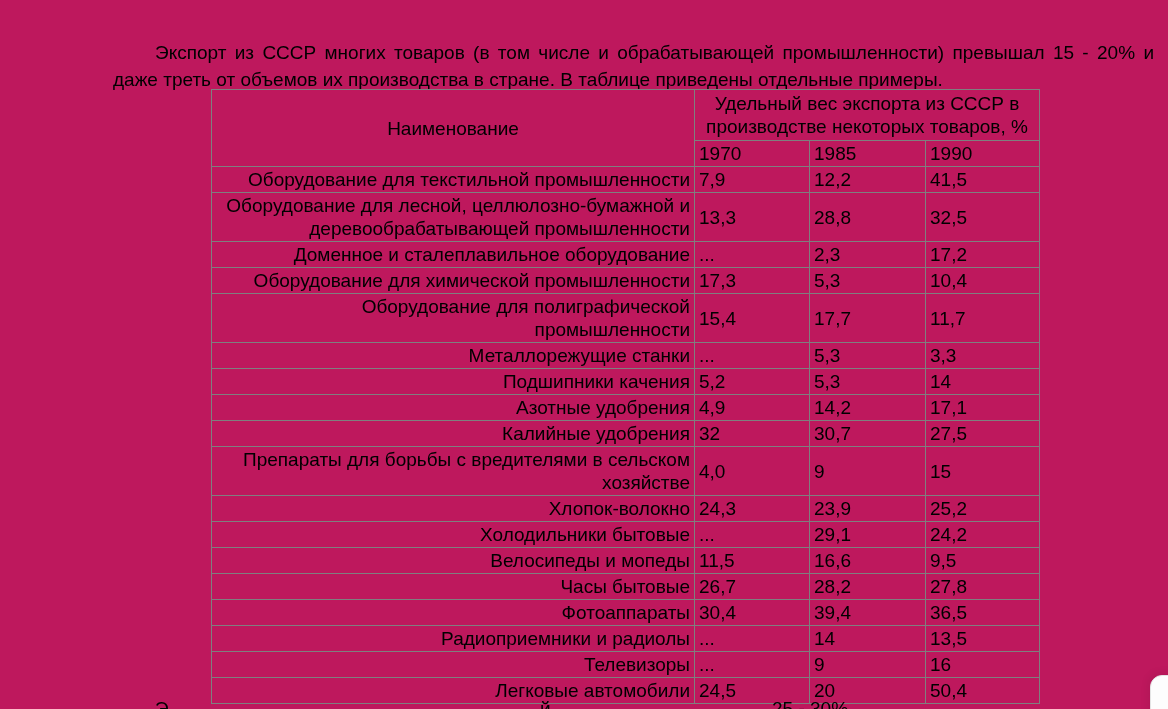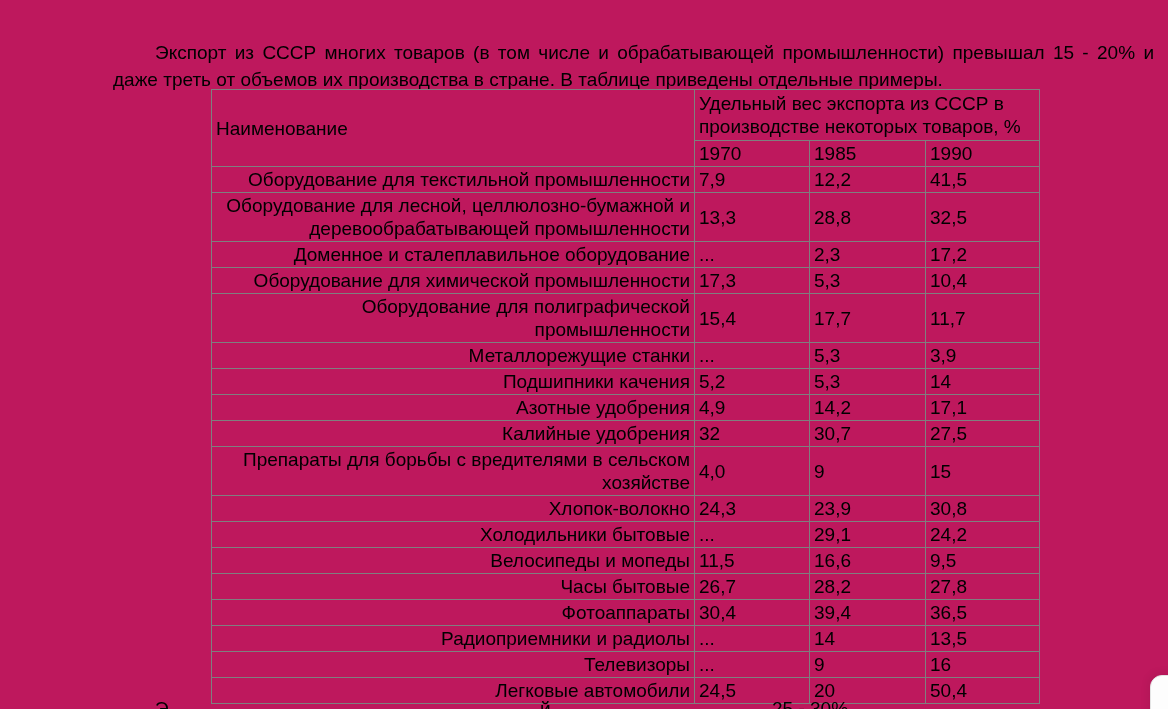--- a/index.html
+++ b/index.html
@@ -31,24 +31,25 @@
     table-layout:fixed;
     font-size:19px;
   }
   table.data-table td{
     border:1px solid #7f7f7f;
     padding:1px 4px;
     line-height:23px;
     overflow:hidden;
   }
   td.h-name{
+    text-align:center;
     vertical-align:middle;
   }
   td.h-group{
-    text-align:left;
+    text-align:center;
     vertical-align:middle;
     height:48px;
     padding:1px 8px;
   }
   td.h-year{
     text-align:center;
     height:23px;
   }
   td.c-name{
     text-align:right;
@@ -141,21 +142,21 @@
         <tr>
           <td class="c-name">Оборудование для полиграфической промышленности</td>
           <td class="c-val">15,4</td>
           <td class="c-val">17,7</td>
           <td class="c-val">11,7</td>
         </tr>
         <tr>
           <td class="c-name">Металлорежущие станки</td>
           <td class="c-val">...</td>
           <td class="c-val">5,3</td>
-          <td class="c-val">3,9</td>
+          <td class="c-val">3,3</td>
         </tr>
         <tr>
           <td class="c-name">Подшипники качения</td>
           <td class="c-val">5,2</td>
           <td class="c-val">5,3</td>
           <td class="c-val">14</td>
         </tr>
         <tr>
           <td class="c-name">Азотные удобрения</td>
           <td class="c-val">4,9</td>
@@ -171,21 +172,21 @@
         <tr>
           <td class="c-name">Препараты для борьбы с вредителями в сельском хозяйстве</td>
           <td class="c-val">4,0</td>
           <td class="c-val">9</td>
           <td class="c-val">15</td>
         </tr>
         <tr>
           <td class="c-name">Хлопок-волокно</td>
           <td class="c-val">24,3</td>
           <td class="c-val">23,9</td>
-          <td class="c-val">30,8</td>
+          <td class="c-val">25,2</td>
         </tr>
         <tr>
           <td class="c-name">Холодильники бытовые</td>
           <td class="c-val">...</td>
           <td class="c-val">29,1</td>
           <td class="c-val">24,2</td>
         </tr>
         <tr>
           <td class="c-name">Велосипеды и мопеды</td>
           <td class="c-val">11,5</td>

